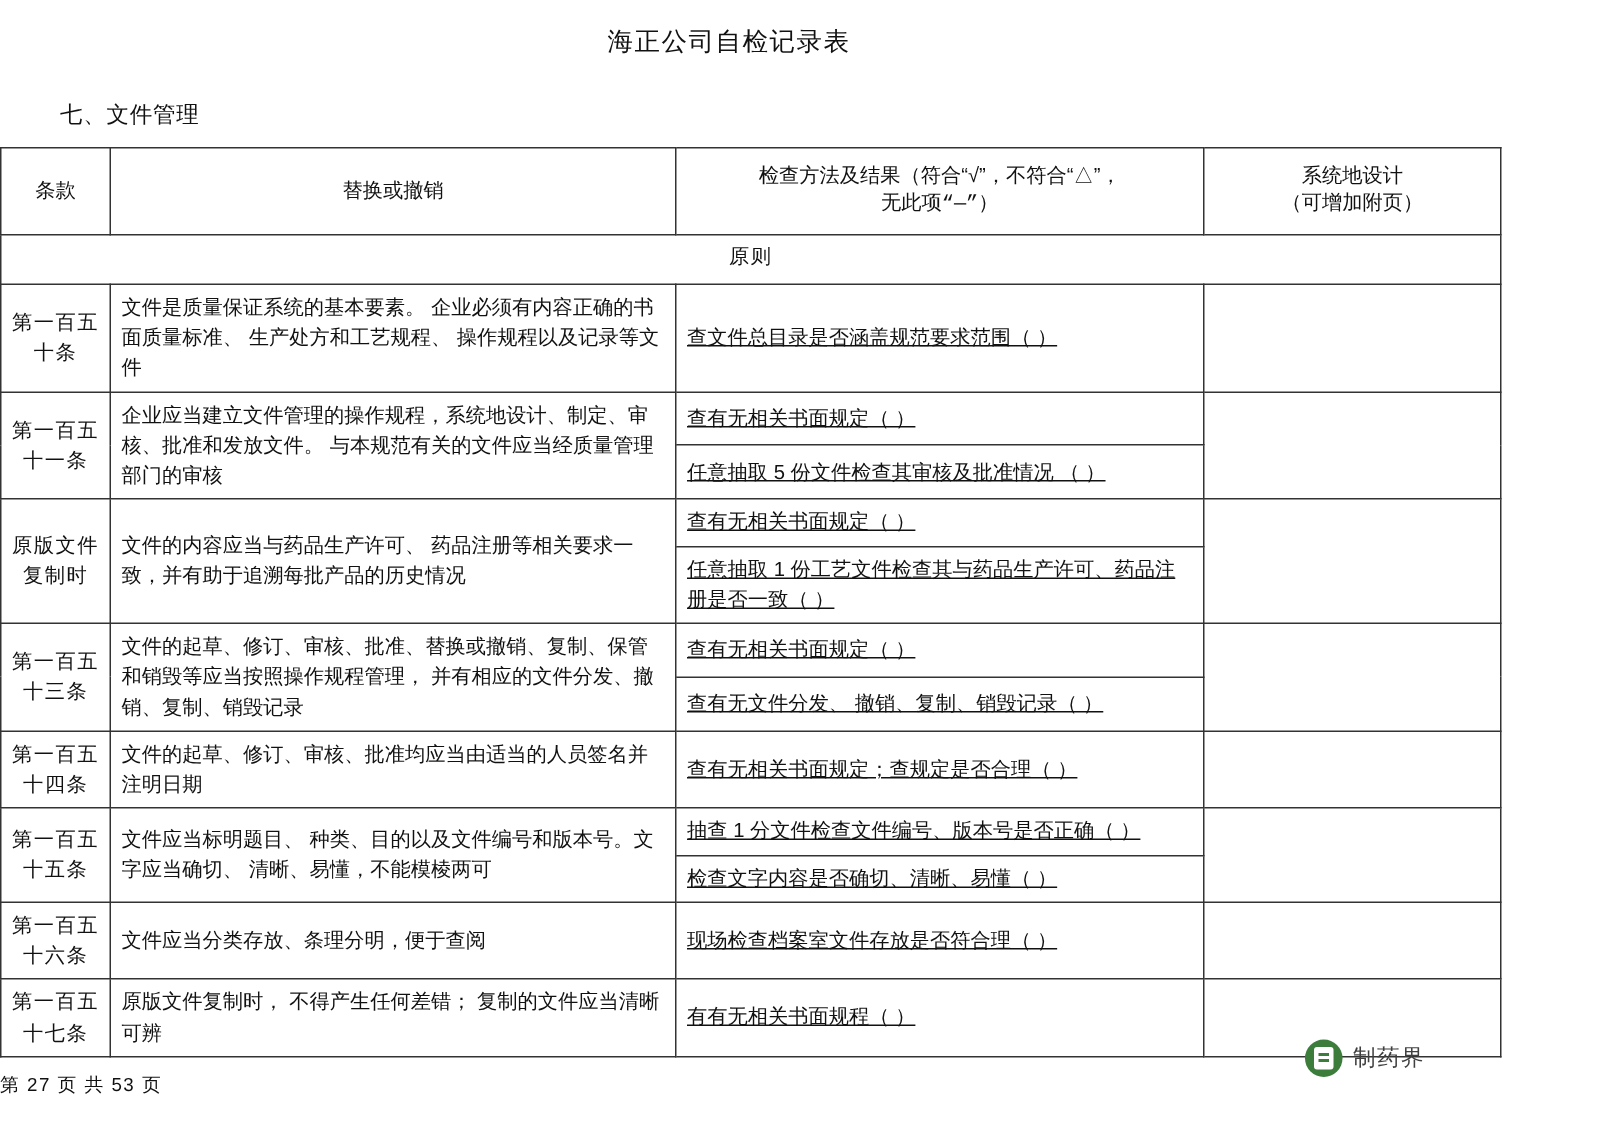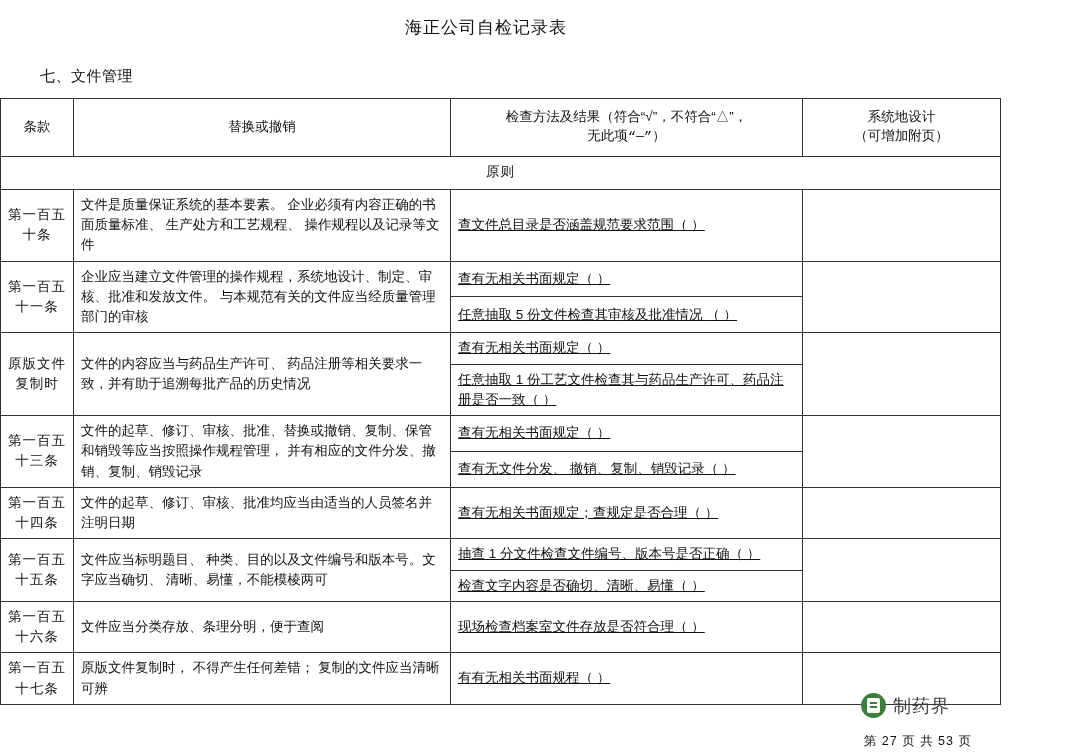--- a/index.html
+++ b/index.html
@@ -84,24 +84,24 @@
     padding: 6px 0;
     letter-spacing: 1px;
     font-family: Liberation Mono, monospace;
   }
   .header-line2 {
     display: block;
     font-family: Liberation Mono, monospace;
   }
   .footer {
     position: absolute;
-    bottom: 2px;
+    bottom: 20px;
     left: 0;
     width: 100%;
-    text-align: right;
+    text-align: left;
     font-size: 12.5px;
     letter-spacing: 1px;
     color: #111;
   }
   .watermark {
     position: absolute;
     right: 22px;
     bottom: 34px;
     display: flex;
     align-items: center;
@@ -129,21 +129,21 @@
     content: "";
     position: absolute;
     left: 9px;
     top: 9px;
     width: 7px;
     height: 2px;
     background: #3c7d3c;
     box-shadow: 0 4px 0 0 #3c7d3c;
   }
   .wm-text {
-    font-size: 18px;
+    font-size: 15px;
     color: #3f3f3f;
     letter-spacing: 1px;
   }
 </style>
 </head>
 <body>
 
 <div class="page">
 
   <div class="doc-title">海正公司自检记录表</div>

